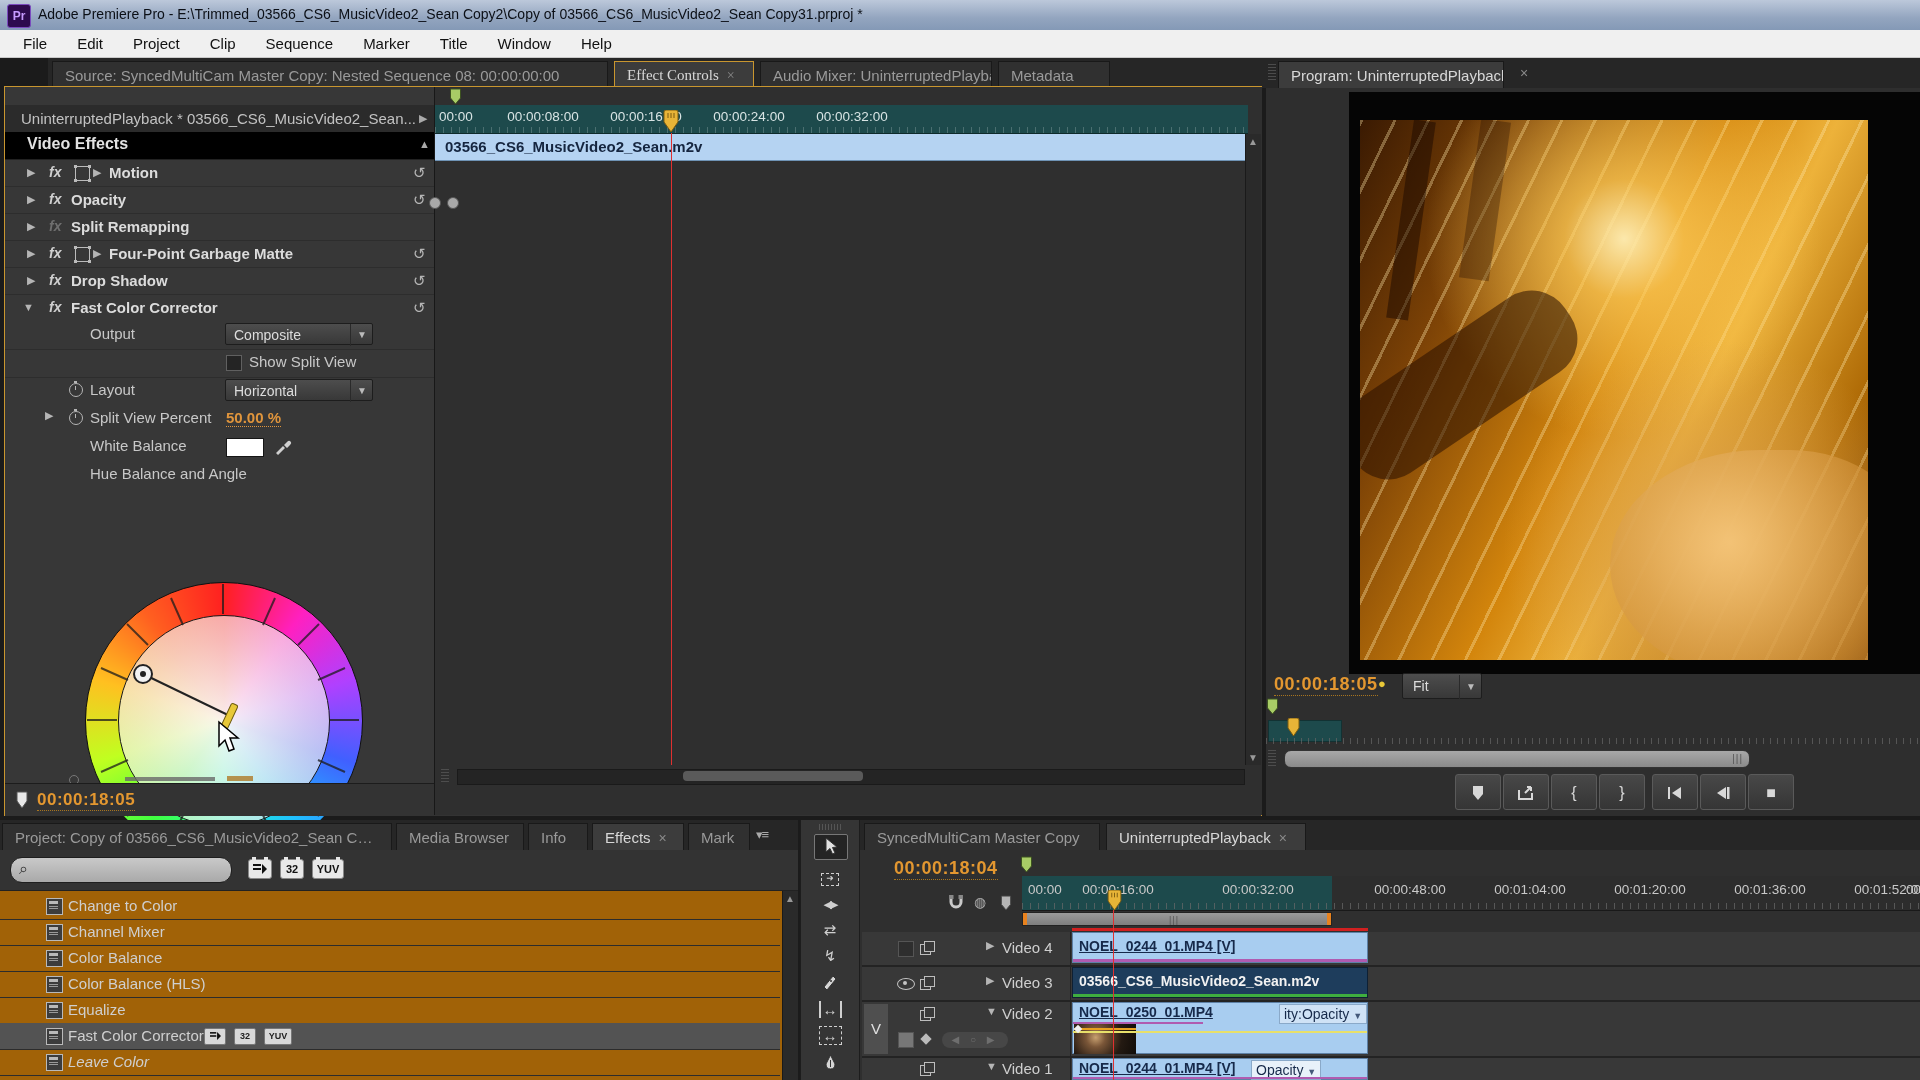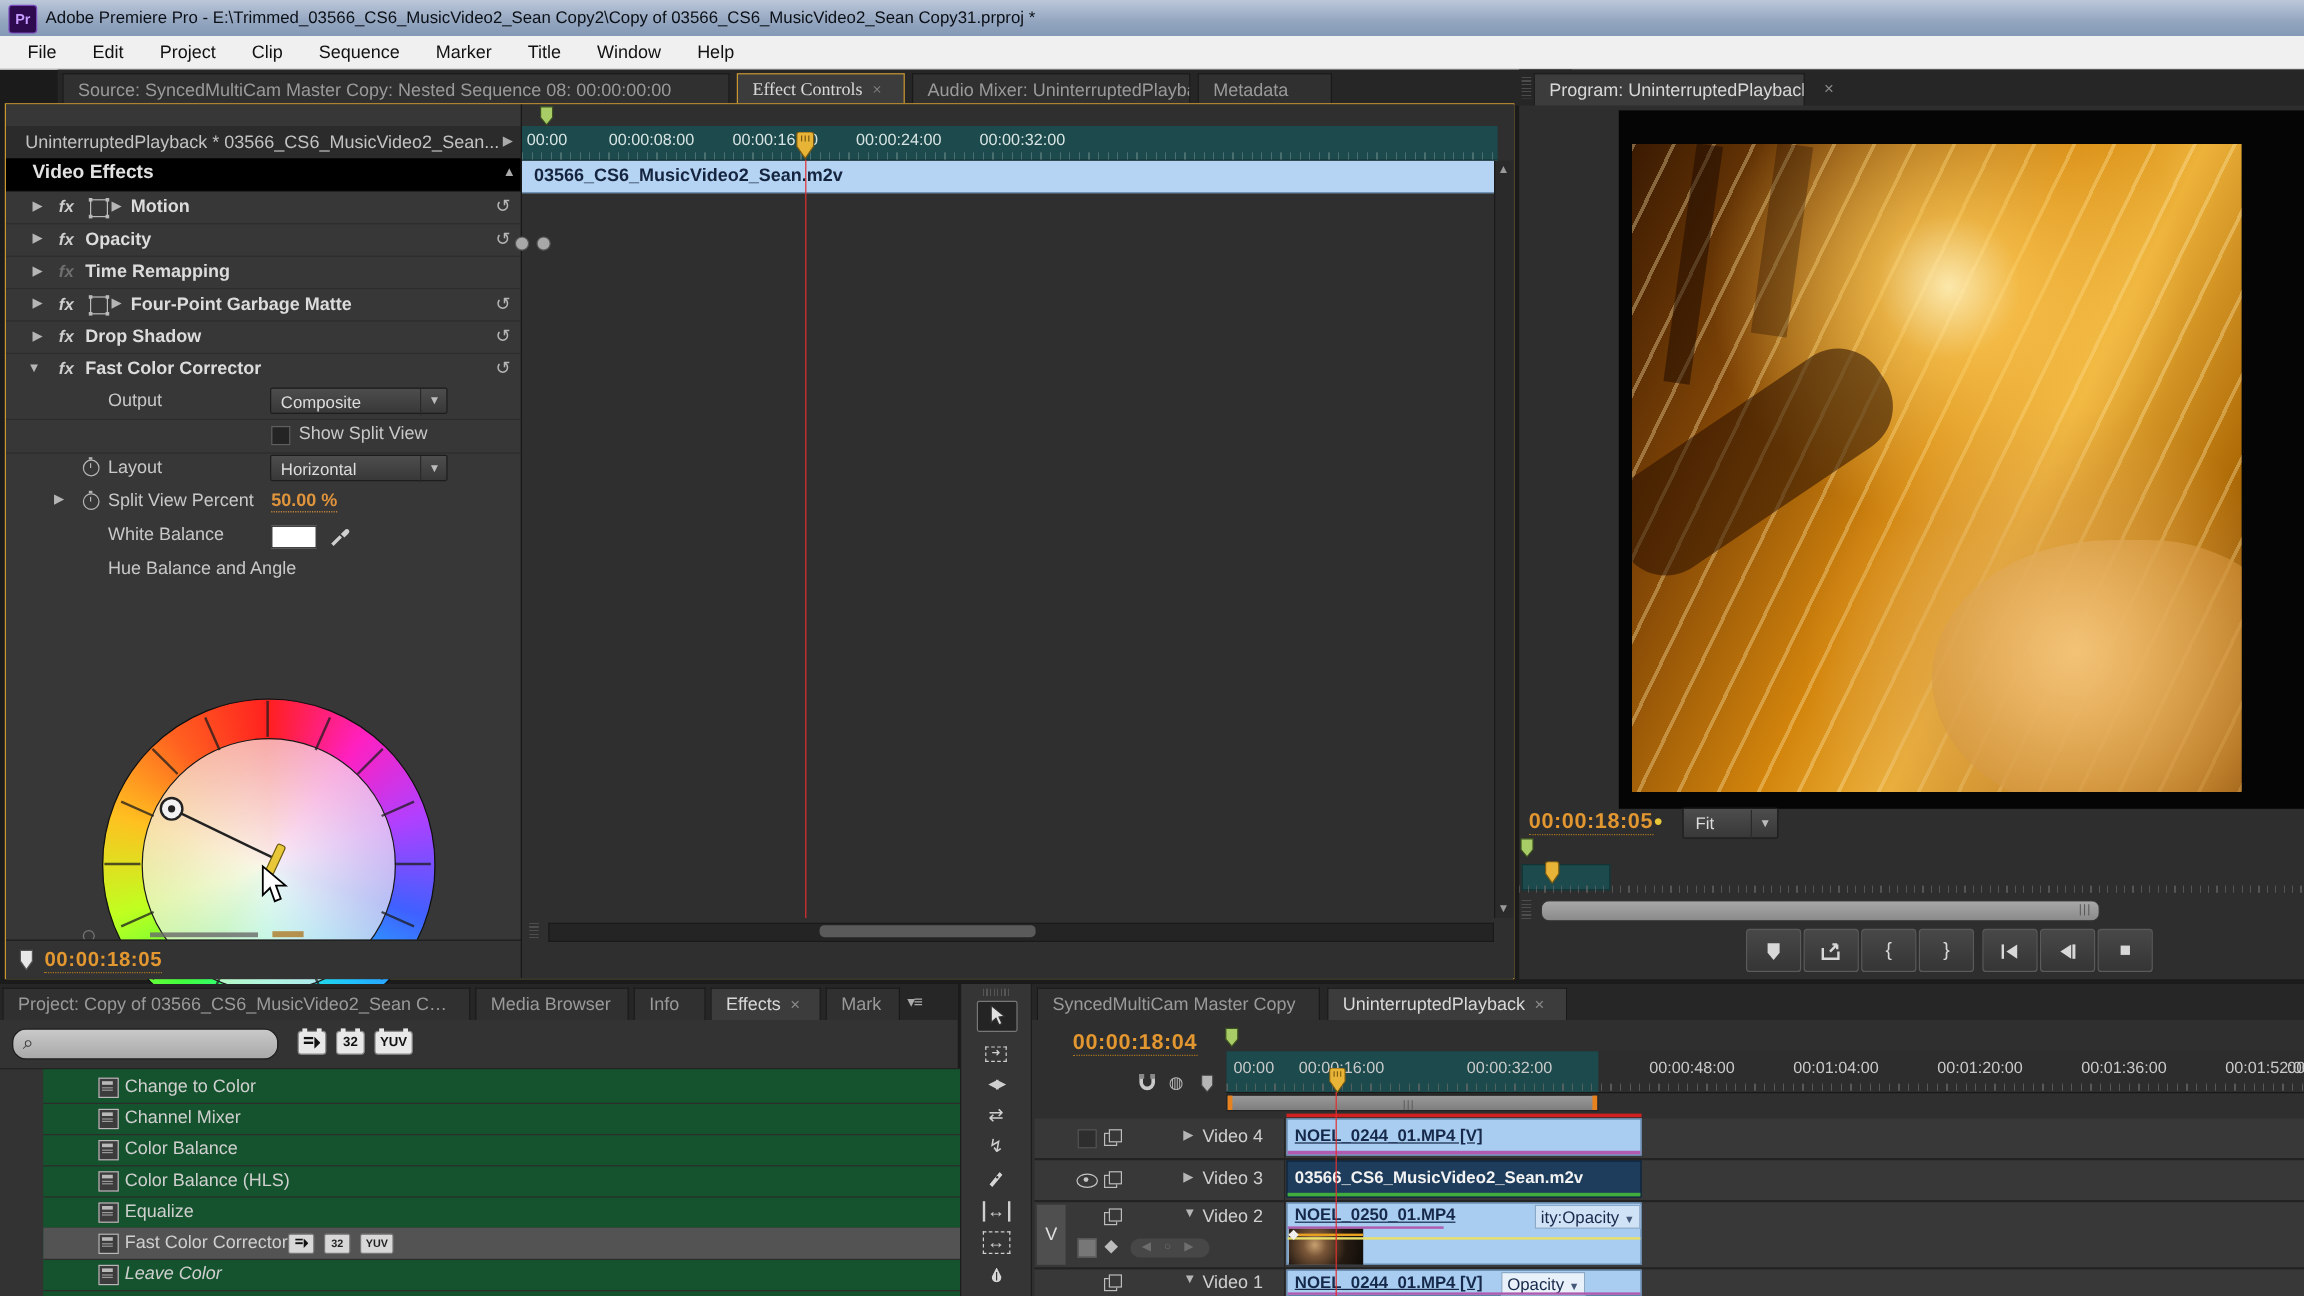--- a/index.html
+++ b/index.html
@@ -206,21 +206,21 @@
       </div>
       <div class="fx-row" style="top:99px;">
         <span class="twirl" style="left:22px;">▶</span>
         <span class="fxbadge">fx</span>
         <span class="fx-name" style="left:66px;">Opacity</span>
         <span class="reset">↺</span>
       </div>
       <div class="fx-row" style="top:126px;">
         <span class="twirl" style="left:22px;">▶</span>
         <span class="fxbadge dim">fx</span>
-        <span class="fx-name" style="left:66px;">Time Remapping</span>
+        <span class="fx-name" style="left:66px;">Split Remapping</span>
       </div>
       <div class="fx-row" style="top:153px;">
         <span class="twirl" style="left:22px;">▶</span>
         <span class="fxbadge">fx</span>
         <span class="xfm">
             <i style="left:-2px;top:-2px;"></i>
             <i style="right:-2px;top:-2px;"></i>
             <i style="left:-2px;bottom:-2px;"></i>
             <i style="right:-2px;bottom:-2px;"></i>
           </span>
@@ -450,21 +450,21 @@
         <svg width="14" height="10" viewBox="0 0 14 10" style="margin:4px auto 0;">
           <rect x="0" y="0" width="8" height="2" fill="#111"></rect>
             <rect x="0" y="4" width="8" height="2" fill="#111"></rect>
             <path d="M9 0 L14 5 L9 10 Z" fill="#111"></path>
         </svg>
       </div>
       <div class="wbadge" style="left:280px;width:22px;">32</div>
       <div class="wbadge" style="left:312px;width:30px;">YUV</div>
     </div>
 
-    <div class="abs" style="left:0;top:70px;width:798px;height:190px;background:#14532d;border-top:1px solid #222;overflow:hidden;margin-left:36px;">
+    <div class="abs" style="left:0;top:70px;width:798px;height:190px;background:#a16207;border-top:1px solid #222;overflow:hidden;">
       <div class="fxlist-row" style="top:2px;">
         <span class="fxicon"></span>
           <span style="position:absolute;left:68px;">Change to Color</span>
       </div>
       <div class="fxlist-row" style="top:28px;">
         <span class="fxicon"></span>
           <span style="position:absolute;left:68px;">Channel Mixer</span>
       </div>
       <div class="fxlist-row" style="top:54px;">
         <span class="fxicon"></span>

